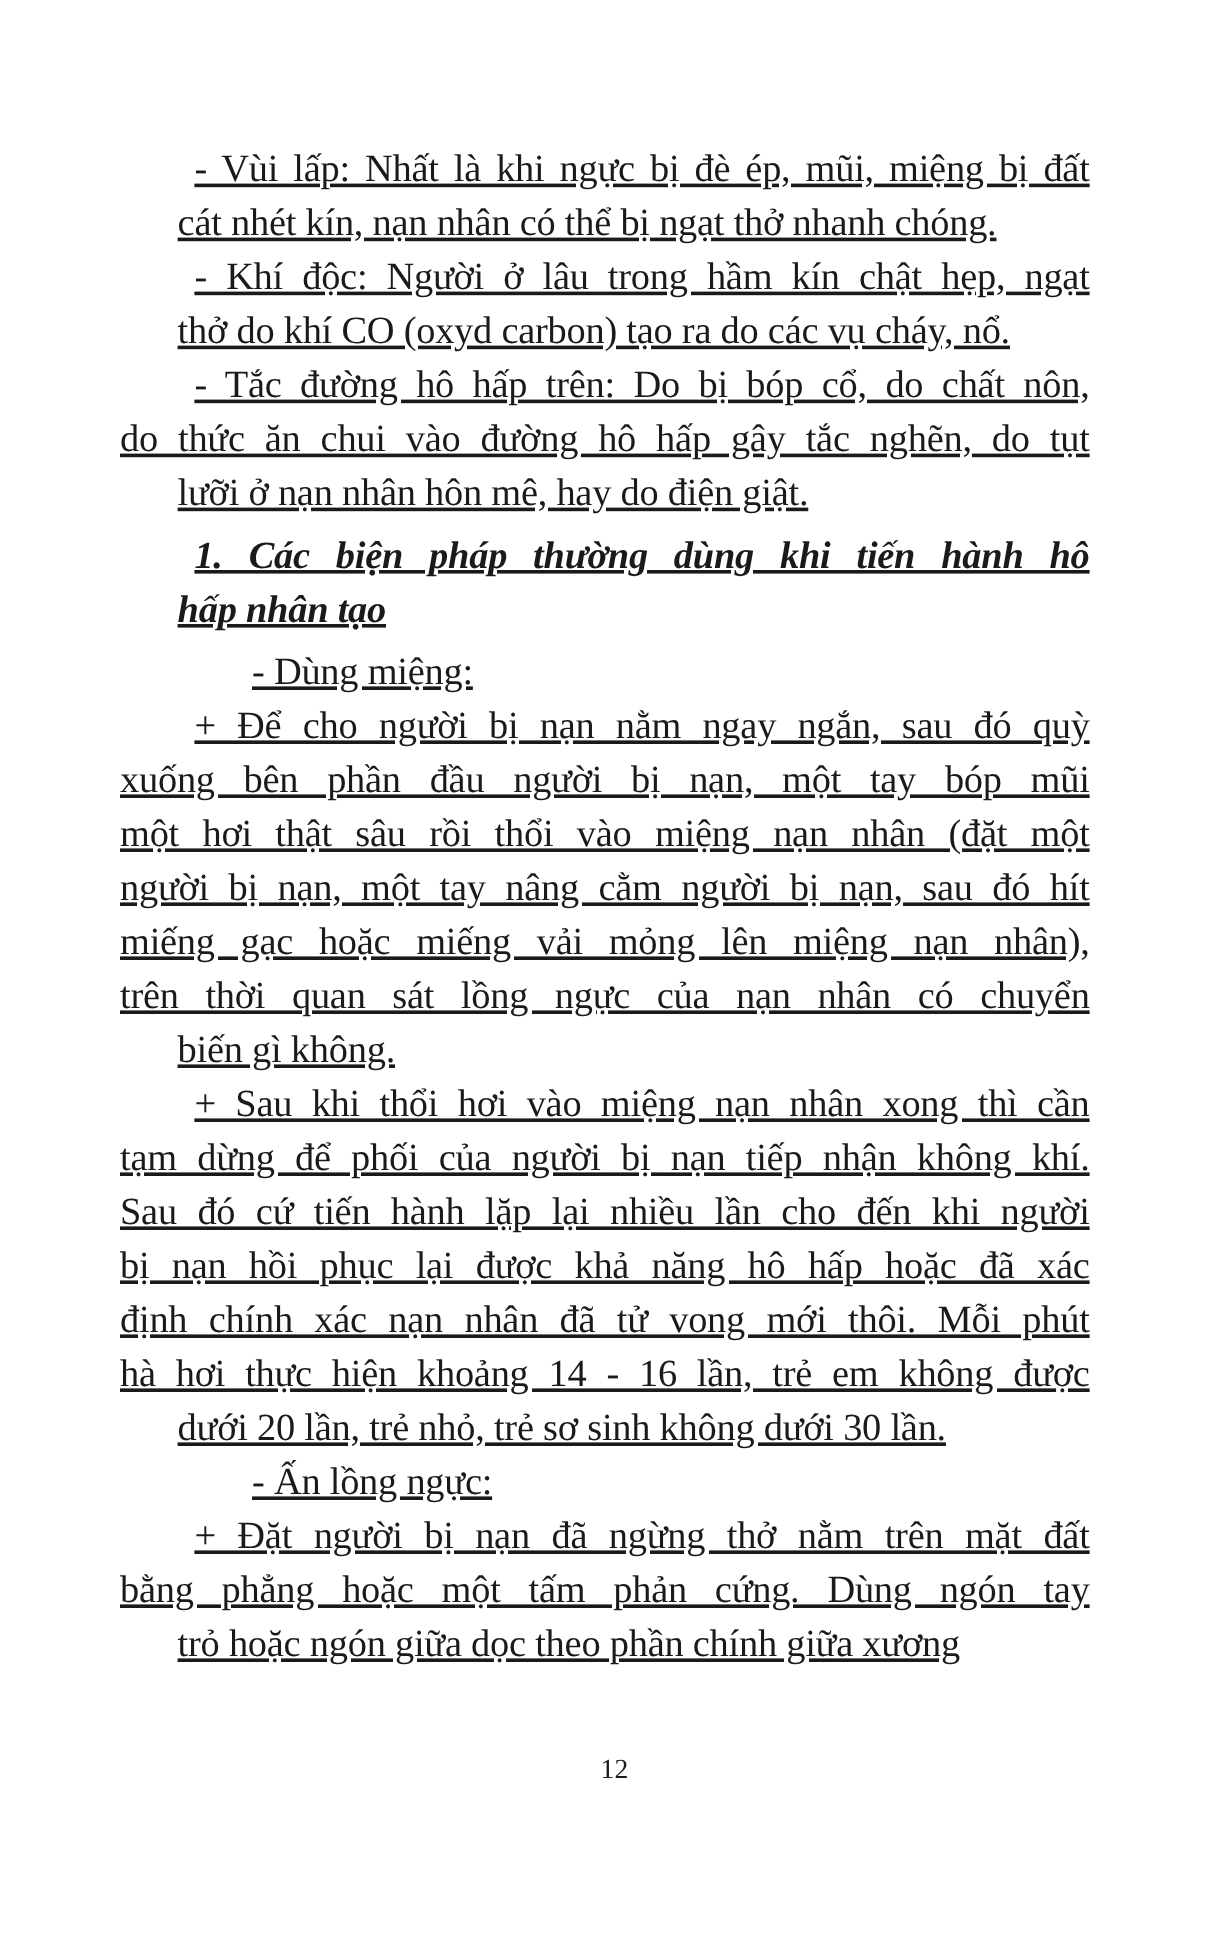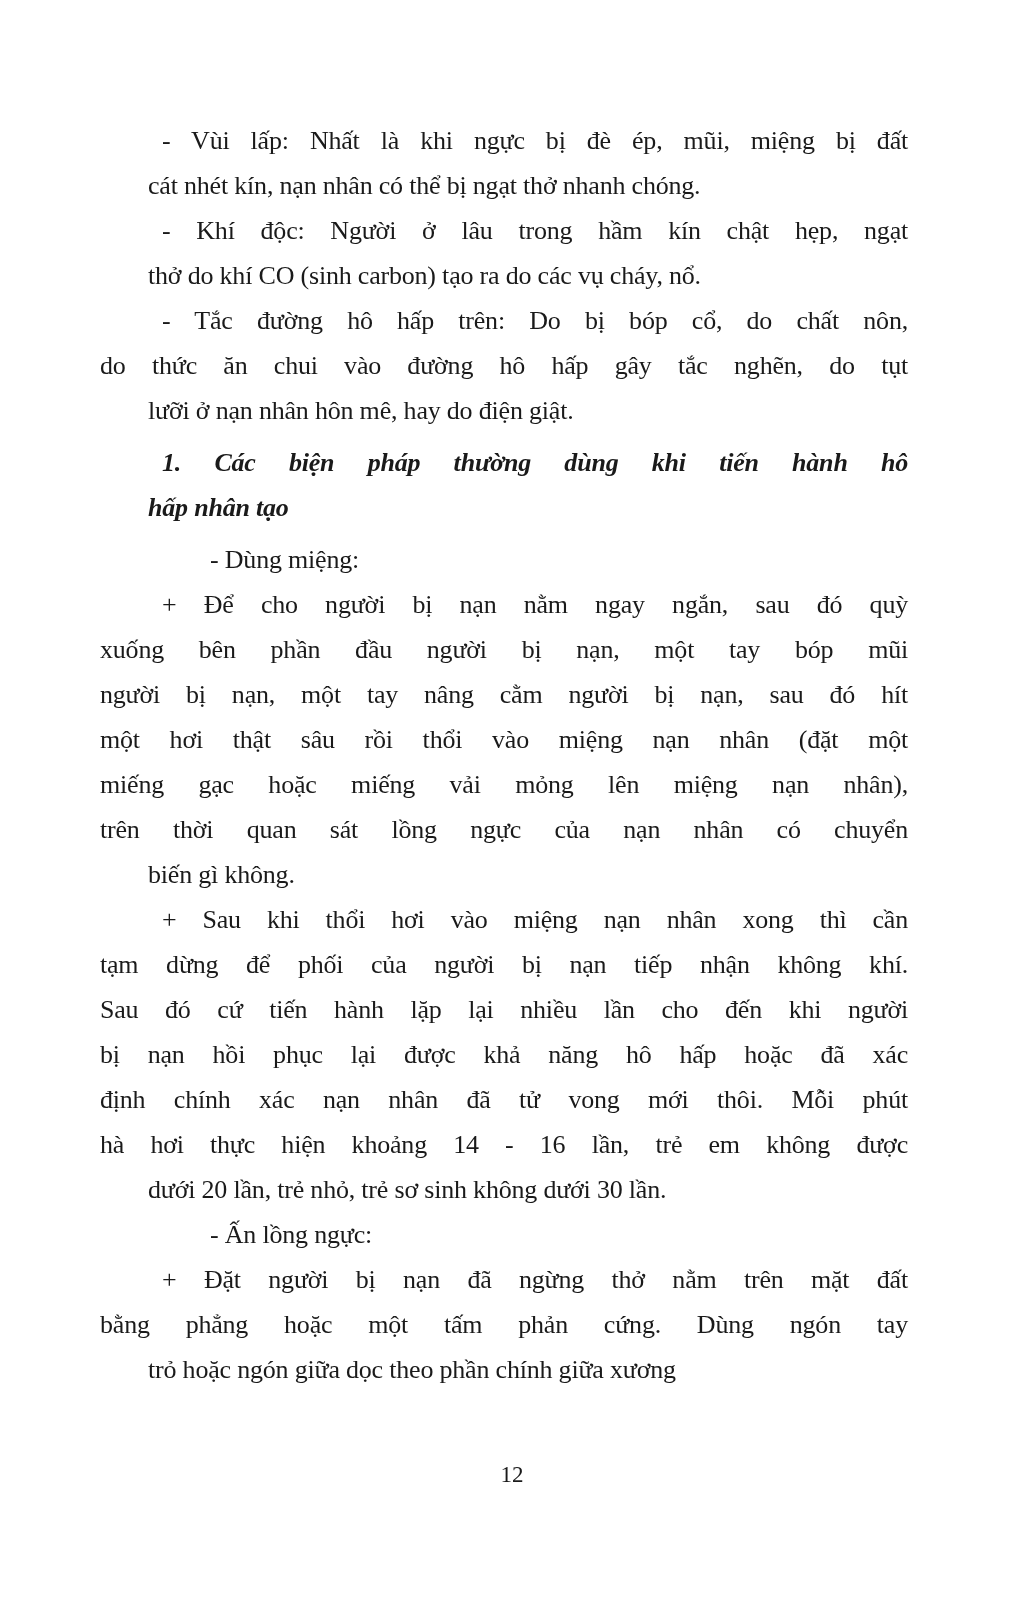--- a/index.html
+++ b/index.html
@@ -28,26 +28,27 @@
   }
   .para {
     margin: 0;
   }
   .para.heading {
     font-weight: bold;
     font-style: italic;
     margin: 7px 0 7px 0;
   }
   .line {
-    font-size: 26px;
+    font-size: 32px;
     line-height: 45px;
     text-align: justify;
     text-align-last: justify;
     letter-spacing: -0.2px;
     white-space: normal;
+    text-decoration: underline;
   }
   .line.last {
     text-align-last: left;
     margin-left: 48px;
   }
   .line.first {
     text-indent: 62px;
   }
   .page-number {
     position: absolute;
@@ -64,39 +65,39 @@
 <body>
 
 <div class="page">
   <div class="text-block" id="text-block">
       <div class="para body">
         <div class="line first">- Vùi lấp: Nhất là khi ngực bị đè ép, mũi, miệng bị đất</div>
         <div class="line last">cát nhét kín, nạn nhân có thể bị ngạt thở nhanh chóng.</div>
       </div>
       <div class="para body">
         <div class="line first">- Khí độc: Người ở lâu trong hầm kín chật hẹp, ngạt</div>
-        <div class="line last">thở do khí CO (sinh carbon) tạo ra do các vụ cháy, nổ.</div>
+        <div class="line last">thở do khí CO (oxyd carbon) tạo ra do các vụ cháy, nổ.</div>
       </div>
       <div class="para body">
         <div class="line first">- Tắc đường hô hấp trên: Do bị bóp cổ, do chất nôn,</div>
         <div class="line">do thức ăn chui vào đường hô hấp gây tắc nghẽn, do tụt</div>
         <div class="line last">lưỡi ở nạn nhân hôn mê, hay do điện giật.</div>
       </div>
       <div class="para heading">
         <div class="line first">1. Các biện pháp thường dùng khi tiến hành hô</div>
         <div class="line last">hấp nhân tạo</div>
       </div>
       <div class="para body">
         <div class="line first last">- Dùng miệng:</div>
       </div>
       <div class="para body">
         <div class="line first">+ Để cho người bị nạn nằm ngay ngắn, sau đó quỳ</div>
         <div class="line">xuống bên phần đầu người bị nạn, một tay bóp mũi</div>
+        <div class="line">một hơi thật sâu rồi thổi vào miệng nạn nhân (đặt một</div>
         <div class="line">người bị nạn, một tay nâng cằm người bị nạn, sau đó hít</div>
-        <div class="line">một hơi thật sâu rồi thổi vào miệng nạn nhân (đặt một</div>
         <div class="line">miếng gạc hoặc miếng vải mỏng lên miệng nạn nhân),</div>
         <div class="line">trên thời quan sát lồng ngực của nạn nhân có chuyển</div>
         <div class="line last">biến gì không.</div>
       </div>
       <div class="para body">
         <div class="line first">+ Sau khi thổi hơi vào miệng nạn nhân xong thì cần</div>
         <div class="line">tạm dừng để phối của người bị nạn tiếp nhận không khí.</div>
         <div class="line">Sau đó cứ tiến hành lặp lại nhiều lần cho đến khi người</div>
         <div class="line">bị nạn hồi phục lại được khả năng hô hấp hoặc đã xác</div>
         <div class="line">định chính xác nạn nhân đã tử vong mới thôi. Mỗi phút</div>

